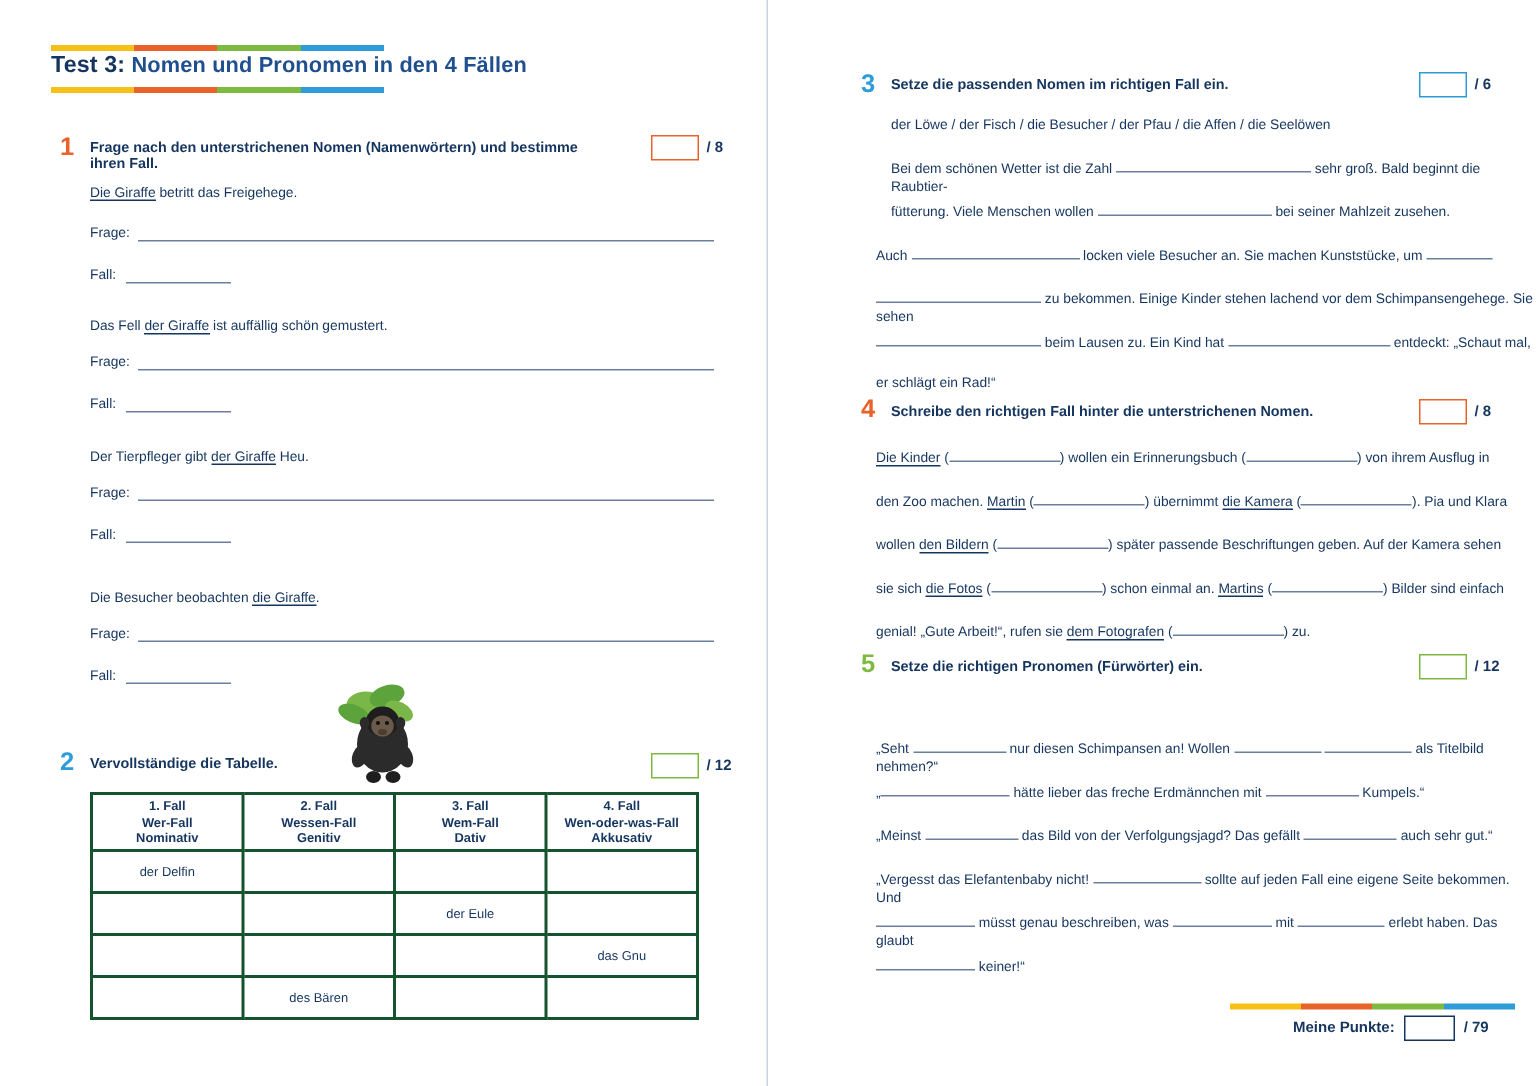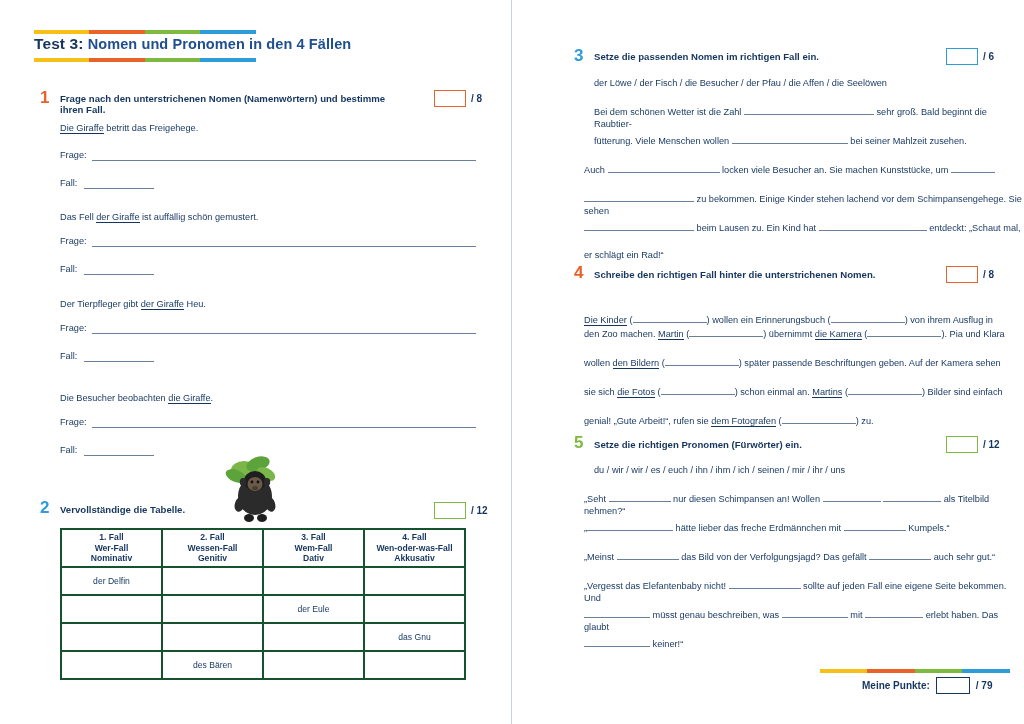--- a/index.html
+++ b/index.html
@@ -239,21 +239,21 @@
       er schlägt ein Rad!“
     </div>
 
     <div class="ex-num" style="left:62px;top:263px;color:#e8622a;">4</div>
     <div class="ex-head" style="left:82px;top:269px;">Schreibe den richtigen Fall hinter die unterstrichenen Nomen.</div>
     <div class="score-box" style="left:434px;top:266px;">
       <span class="bx"></span>
       <span>/ 8</span>
     </div>
 
-    <div class="body-txt" style="left:72px;top:312px;">
+    <div class="body-txt" style="left:72px;top:297px;">
       <span class="u">Die Kinder</span> (<span class="fill" style="width:74px;"></span>) wollen ein Erinnerungsbuch (<span class="fill" style="width:74px;"></span>) von ihrem Ausflug in
     </div>
     <div class="body-txt" style="left:72px;top:326px;">
       den Zoo machen. <span class="u">Martin</span> (<span class="fill" style="width:74px;"></span>) übernimmt <span class="u">die Kamera</span> (<span class="fill" style="width:74px;"></span>). Pia und Klara
     </div>
     <div class="body-txt" style="left:72px;top:384px;">
       sie sich <span class="u">die Fotos</span> (<span class="fill" style="width:74px;"></span>) schon einmal an. <span class="u">Martins</span> (<span class="fill" style="width:74px;"></span>) Bilder sind einfach
     </div>
     <div class="body-txt" style="left:72px;top:355px;">
       wollen <span class="u">den Bildern</span> (<span class="fill" style="width:74px;"></span>) später passende Beschriftungen geben. Auf der Kamera sehen
@@ -261,21 +261,20 @@
     <div class="body-txt" style="left:72px;top:413px;">
       genial! „Gute Arbeit!“, rufen sie <span class="u">dem Fotografen</span> (<span class="fill" style="width:74px;"></span>) zu.
     </div>
 
     <div class="ex-num" style="left:62px;top:433px;color:#7dba3f;">5</div>
     <div class="ex-head" style="left:82px;top:439px;">Setze die richtigen Pronomen (Fürwörter) ein.</div>
     <div class="score-box" style="left:434px;top:436px;">
       <span class="bx green"></span>
       <span>/ 12</span>
     </div>
-    <div class="body-txt" style="left:82px;top:464px;">du / wir / wir / es / euch / ihn / ihm / ich / seinen / mir / ihr / uns</div>
 
     <div class="body-txt" style="left:72px;top:491px;">
       „Seht <span class="fill" style="width:62px;"></span> nur diesen Schimpansen an! Wollen <span class="fill" style="width:58px;"></span> <span class="fill" style="width:58px;"></span> als Titelbild nehmen?“
     </div>
     <div class="body-txt" style="left:72px;top:520px;">
       „<span class="fill" style="width:86px;"></span> hätte lieber das freche Erdmännchen mit <span class="fill" style="width:62px;"></span> Kumpels.“
     </div>
     <div class="body-txt" style="left:72px;top:549px;">
       „Meinst <span class="fill" style="width:62px;"></span> das Bild von der Verfolgungsjagd? Das gefällt <span class="fill" style="width:62px;"></span> auch sehr gut.“
     </div>

